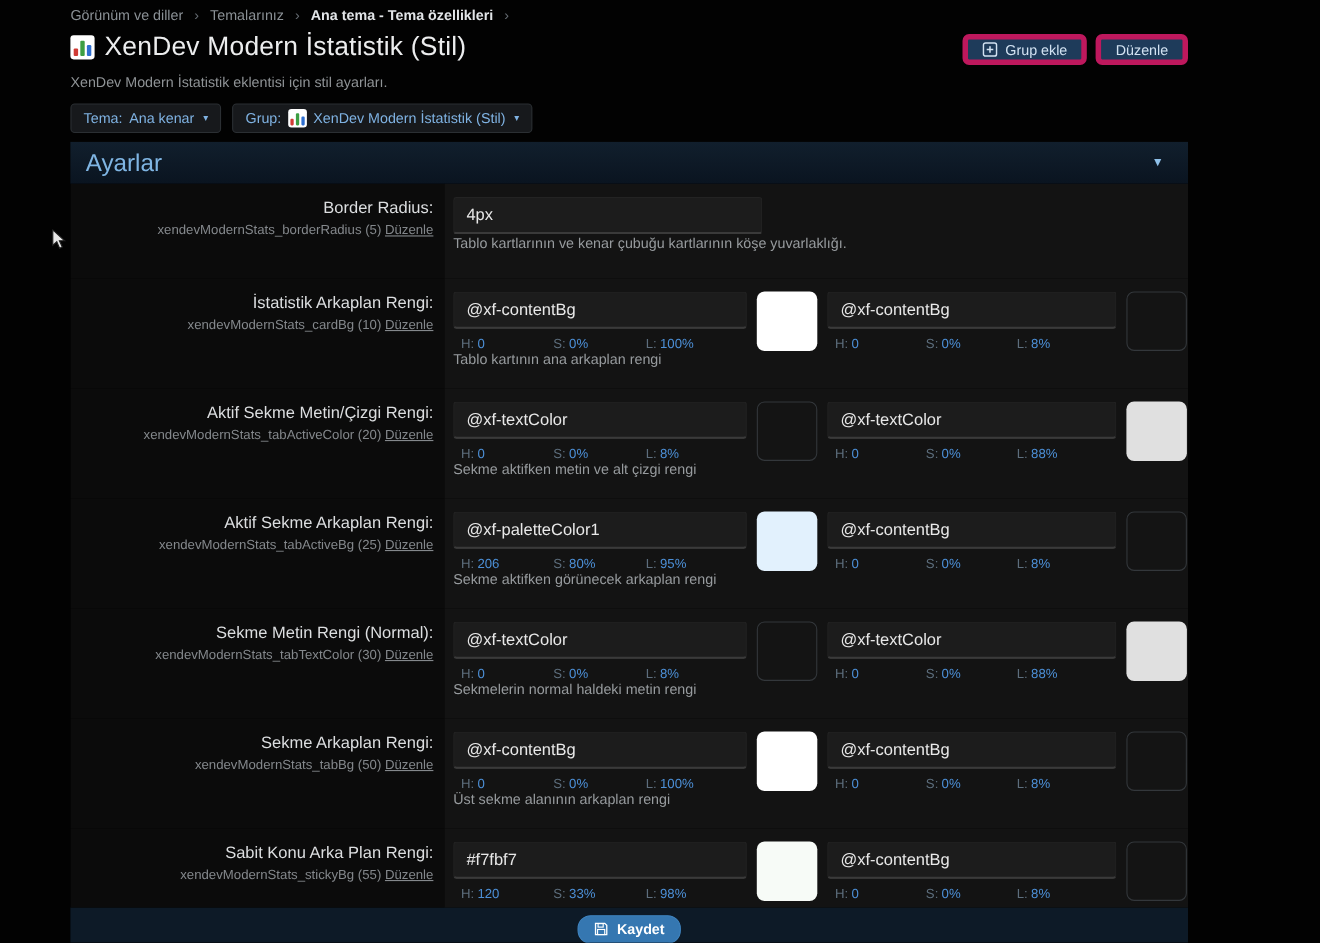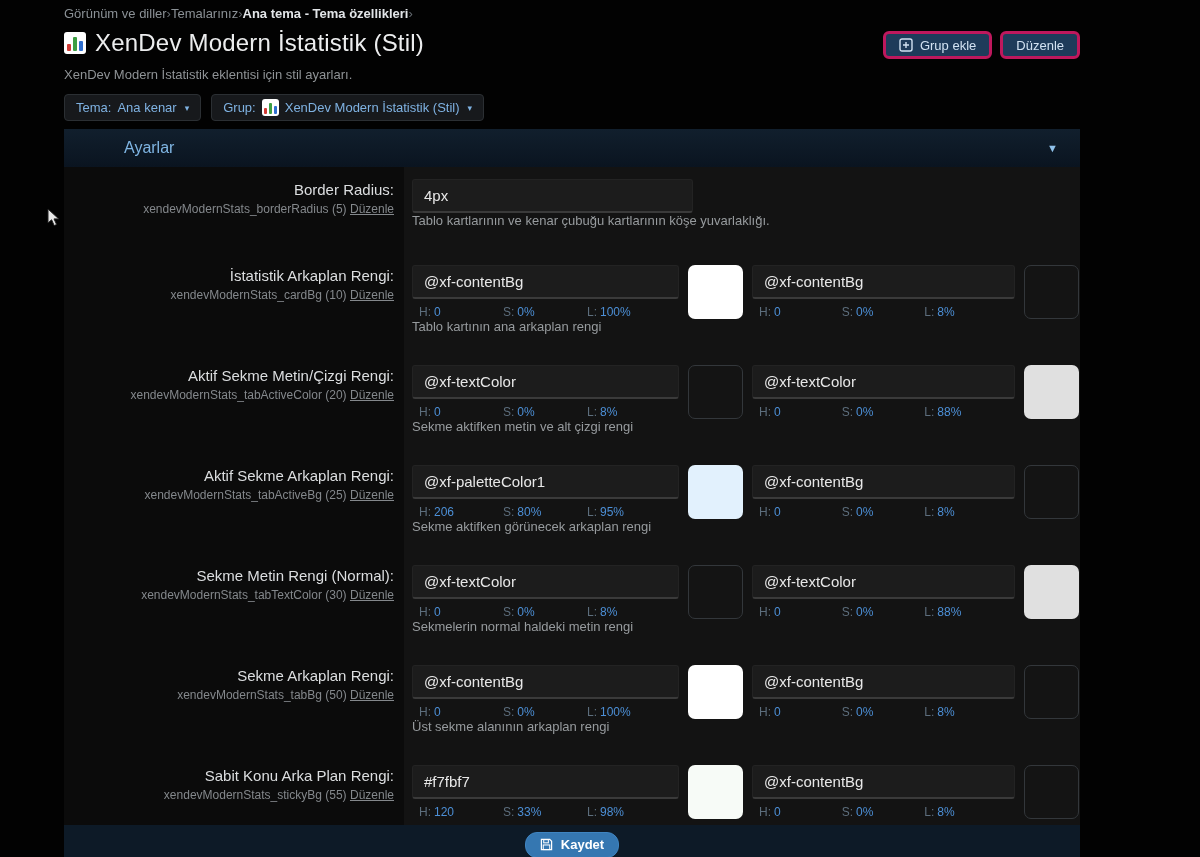--- a/index.html
+++ b/index.html
@@ -2,51 +2,51 @@
 <html><head>
 <meta charset="utf-8">
 <style>
   * { margin:0; padding:0; box-sizing:border-box; }
   html,body { background:#000; }
   body { font-family:"Liberation Sans","DejaVu Sans",sans-serif; }
   .page { position:relative; width:1200px; height:857px; background:#020202; overflow:hidden; }
   .content { position:absolute; left:64px; top:0; width:1016px; }
 
   
-  .breadcrumb { padding-top:6px; font-size:13px; color:#8b9196; display:flex; align-items:center; }
+  .breadcrumb { padding-top:6px; font-size:13px; color:#8b9196; display:flex; align-items:center; gap:10px; }
   .bc-item { color:#8b9196; text-decoration:none; cursor:pointer; }
   .bc-item.bold { color:#e2e5e8; font-weight:bold; }
   .bc-sep { color:#646a70; font-size:13px; }
 
   
   .header-row { display:flex; justify-content:space-between; align-items:flex-start; margin-top:8px; }
   .title-wrap { display:flex; align-items:center; gap:9px; }
   h1.page-title { font-size:24px; font-weight:500; color:#ecedee; letter-spacing:.2px; }
   .chart-icon { width:22px; height:22px; background:#fff; border-radius:3px; display:inline-flex; align-items:flex-end; justify-content:center; gap:2px; padding:3px 3px; }
   .chart-icon i { display:block; width:4px; border-radius:1px; }
   .chart-icon .b1 { height:45%; background:#d03b35; }
   .chart-icon .b2 { height:85%; background:#3d9e43; }
   .chart-icon .b3 { height:65%; background:#2f6fd0; }
   .chart-icon.small { width:17px; height:17px; padding:2px; }
   .chart-icon.small i { width:3px; }
   .header-actions { display:flex; gap:8px; padding-top:2px; }
-  .hbtn { display:inline-flex; align-items:center; gap:7px; background:#1e3b5a; border:3px solid #be185d; color:#d2e2f2; font-size:13px; font-family:inherit; border-radius:6px; padding:6px 13px; cursor:pointer; height:28px; }
+  .hbtn { display:inline-flex; align-items:center; gap:7px; background:#1e3b5a; border:5px solid #be185d; color:#d2e2f2; font-size:13px; font-family:inherit; border-radius:6px; padding:6px 13px; cursor:pointer; height:28px; }
   .hbtn svg { display:block; }
 
   .subtitle { margin-top:8px; font-size:13px; color:#8f9396; }
 
   
   .filters { margin-top:12px; display:flex; gap:10px; }
   .fbtn { display:inline-flex; align-items:center; gap:6px; background:#17191c; border:1px solid #2b2f33; border-radius:4px; color:#7fb2e2; font-size:13px; font-family:inherit; padding:5px 11px; height:27px; cursor:pointer; }
   .fbtn .caret { font-size:9px; color:#7fb2e2; margin-left:2px; }
 
   
   .panel { margin-top:8px; width:1016px; }
   .panel-header { height:38px; background:linear-gradient(#111f2d,#0a1420); display:flex; align-items:center; justify-content:space-between; padding:0 14px; cursor:pointer; }
-  .panel-title { color:#7fb5e3; font-size:16px;margin-left:46px; }
+  .panel-title { color:#7fb5e3; font-size:22px; }
   .panel-caret { color:#8fc1ea; font-size:11px; padding-right:8px; }
   .panel-body { height:658px; overflow:hidden; }
 
   
   .row { display:flex; height:100px; }
   .row.row-text { height:86px; }
   .cell-label { width:340px; background:#0b0b0b; padding:14px 10px 0 0; text-align:right; flex-shrink:0; }
   .lab-title { font-size:15px; color:#dcdee0; }
   .lab-sub { margin-top:4px; font-size:12px; color:#84888c; }
   .edit-link { color:#84888c; text-decoration:underline; cursor:pointer; }

